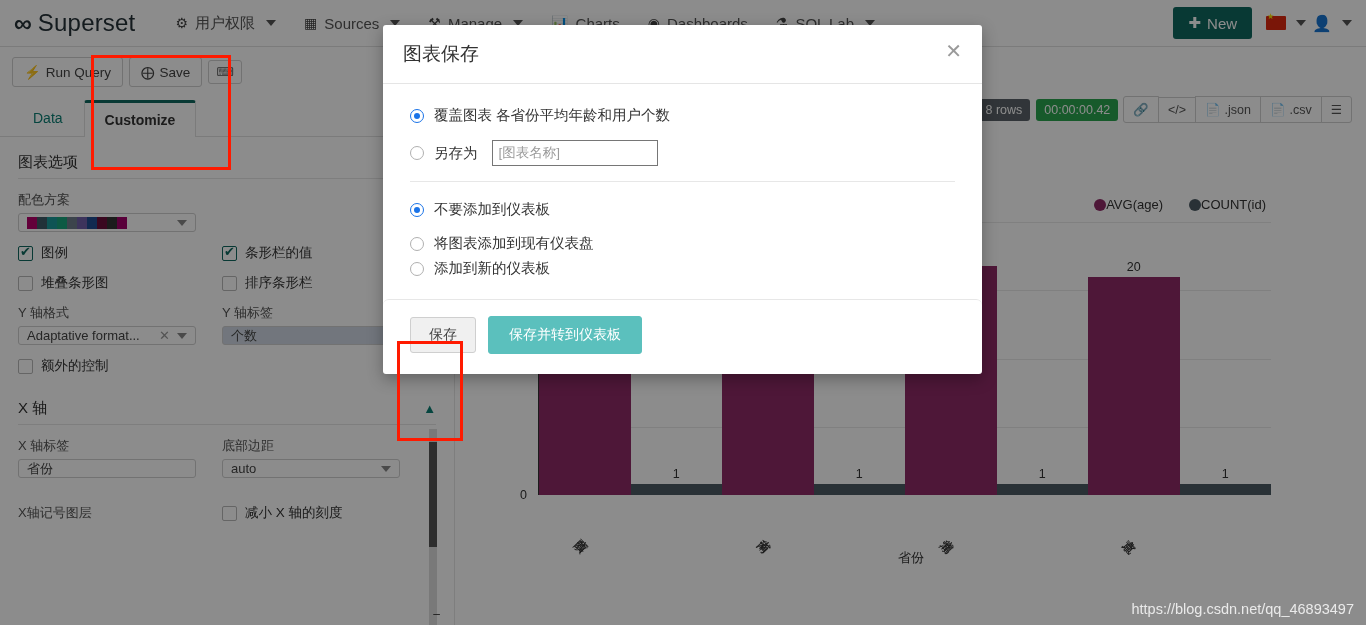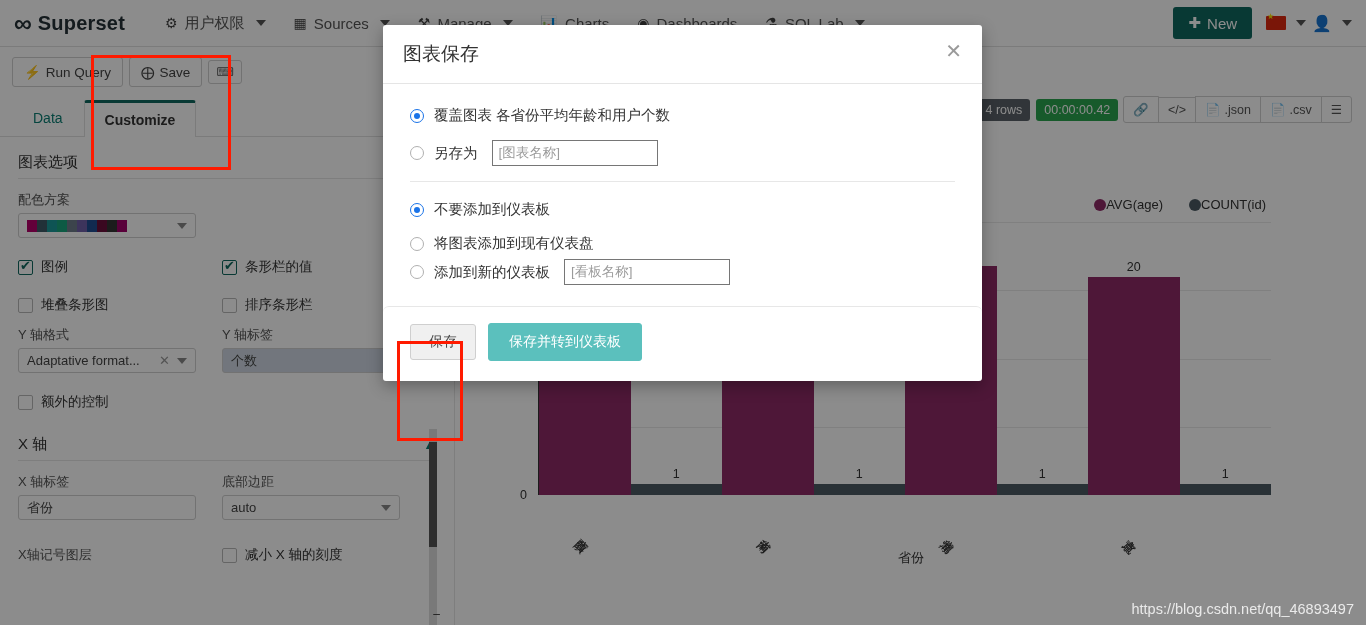--- a/index.html
+++ b/index.html
@@ -15,21 +15,21 @@
   .dim  { position:absolute; inset:0; background:rgba(0,0,0,.45); z-index:50; pointer-events:none; }
 
   
   .navbar{
     position:absolute; left:0; top:0; width:1366px; height:47px;
     background:#fff; border-bottom:1px solid #e0e0e0;
     display:flex; align-items:center; padding:0 14px; z-index:5;
   }
   .brand{ display:flex; align-items:center; gap:9px; margin-right:26px; }
   .brand-logo{ font-size:25px; letter-spacing:-3px; color:#263238; font-weight:700; line-height:1;}
-  .brand-name{ font-size:20px; font-weight:700; color:#263238; letter-spacing:.2px;}
+  .brand-name{ font-size:24px; font-weight:400; color:#263238; letter-spacing:.2px;}
   .nav-item{
     display:flex; align-items:center; gap:7px; color:#555; font-size:15px;
     padding:0 14px; height:47px; cursor:pointer; white-space:nowrap;
   }
   .nav-ico{ font-size:14px; color:#444; }
   .caret{ display:inline-block; width:0;height:0;border-left:5px solid transparent;border-right:5px solid transparent;border-top:6px solid #555; margin-left:4px;}
   .nav-spacer{ flex:1; }
   .btn-new{
     background:#10695f; color:#fff; border:none; border-radius:3px;
     padding:7px 15px; font-size:15px; cursor:pointer; display:flex; align-items:center; gap:6px;
@@ -67,28 +67,28 @@
   .panel-body{ padding:12px 18px 0 18px; position:relative; }
   .sec-head{
     display:flex; align-items:center; justify-content:space-between;
     font-size:15px; color:#333; padding:4px 0 6px 0; border-bottom:1px solid #e6e6e6;
   }
   .chev{ color:#0a7f74; font-size:13px; }
   .fld-label{ font-size:13px; color:#555; margin:12px 0 4px 0; }
   .row2{ display:flex; gap:26px; }
   .col{ width:178px; }
   .ctrl{
-    height:25px; border:1px solid #cfcfcf; border-radius:3px; background:#fff;
+    height:19px; border:1px solid #cfcfcf; border-radius:3px; background:#fff;
     font-size:13px; color:#444; display:flex; align-items:center; padding:0 8px; gap:6px;
   }
   .ctrl.select{ justify-content:space-between; }
   .sel-caret{ width:0;height:0;border-left:5px solid transparent;border-right:5px solid transparent;border-top:6px solid #888;}
   .swatches{ display:flex; }
   .swatches i{ width:10px;height:12px; display:inline-block;}
-  .chk-row{ display:flex; gap:26px; margin-top:20px;}
+  .chk-row{ display:flex; gap:26px; margin-top:12px;}
   .chk{ width:178px; display:flex; align-items:center; gap:8px; font-size:13.5px; color:#333; cursor:pointer;}
   .box{ width:15px;height:15px;border:1px solid #b9b9b9;border-radius:2px;background:#fff;display:inline-block;position:relative;}
   .box.on{ border-color:#10695f; }
   .box.on:after{ content:"✔"; position:absolute; left:1px; top:-3px; font-size:13px; color:#10695f;}
   .xmark{ color:#999; font-size:13px;}
   .hl-blue{ background:#cfd8e3 !important; }
 
   
   .lp-scroll{ position:absolute; right:17px; top:395px; width:8px; height:105px; background:#555; border-radius:0; }
   .lp-track{ position:absolute; right:17px; top:382px; width:8px; height:243px; background:#ddd; }
@@ -359,21 +359,21 @@
     </div>
 
     <div class="lp-track"></div>
     <div class="lp-scroll"></div>
     <div class="lp-minus">–</div>
   </div>
 
   <div class="chartpanel">
 
     <div class="chart-toolbar">
-      <span class="badge rows">4 rows</span>
+      <span class="badge rows">8 rows</span>
       <span class="badge time">00:00:00.42</span>
       <button class="tbtn">
           <span>🔗</span>
         </button>
       <button class="tbtn">
           <span>&lt;/&gt;</span>
         </button>
       <button class="tbtn">
         <span>📄</span>
         <span>.json</span>
@@ -487,21 +487,20 @@
 
     <div class="radio-row" style="margin-bottom:6px">
       <span class="radio"></span>
       <span class="rlabel">将图表添加到现有仪表盘</span>
     </div>
 
 
     <div class="radio-row">
       <span class="radio"></span>
       <span class="rlabel">添加到新的仪表板</span>
-      <span class="tinput" style="width:166px;margin-left:4px">[看板名称]</span>
     </div>
   </div>
 
   <div class="modal-foot">
     <button class="mbtn plain">保存</button>
     <button class="mbtn primary">保存并转到仪表板</button>
   </div>
 </div>
 
 <div class="anno anno-a"></div>

